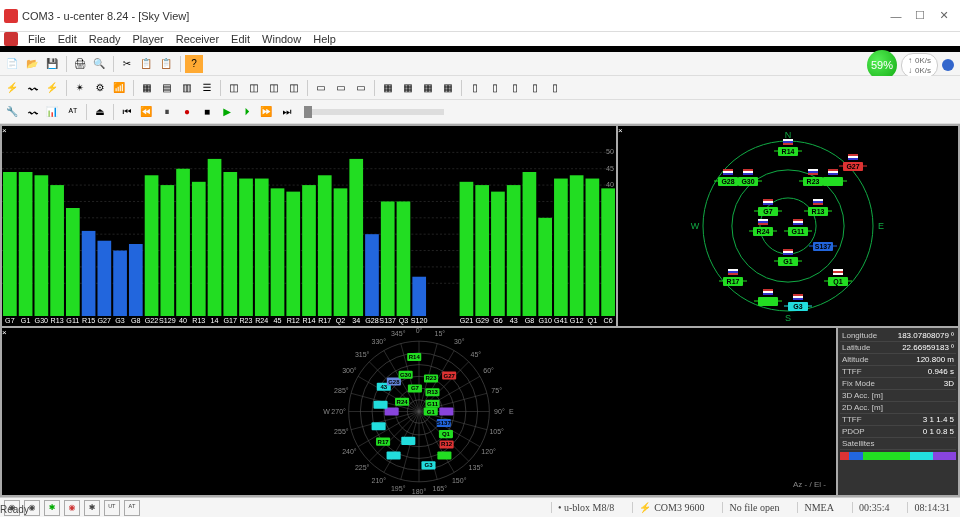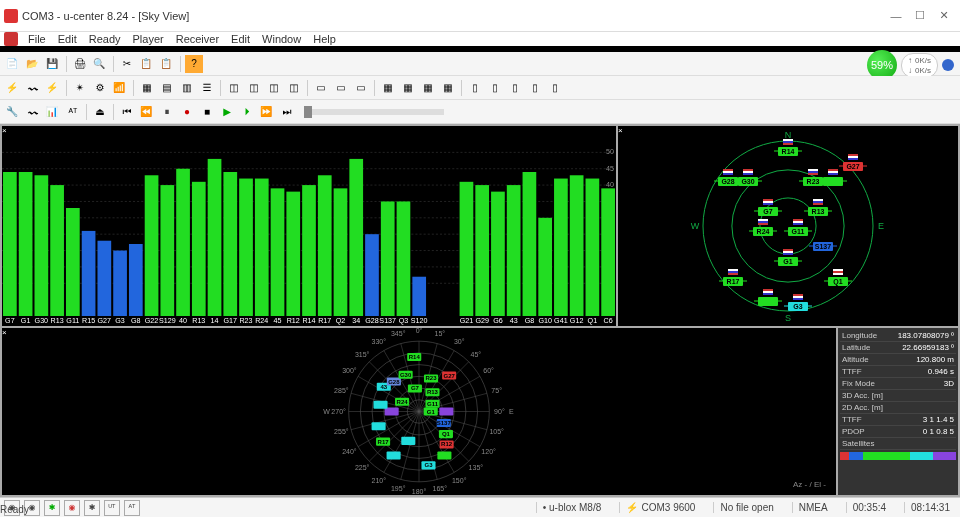--- a/index.html
+++ b/index.html
@@ -48,21 +48,21 @@
 .polar-sat { font-size: 6px; font-weight: bold; }
 
 .info-row { display: flex; justify-content: space-between; padding: 1px 2px; border-bottom: 1px solid #444; }
 .info-row .v { color: #fff; }
 .info-v-3d { color: #0f0; }
 
 .statusbar { height: 20px; background: #f5f5f5; display: flex; align-items: center; padding: 0 4px; border-top: 1px solid #ccc; font-size: 10px; color: #444; }
 .sb-left { display: flex; gap: 4px; align-items: center; }
 .sb-btn { width: 16px; height: 16px; border: 1px solid #aaa; display: flex; align-items: center; justify-content: center; font-size: 8px; cursor: pointer; }
 .sb-right { margin-left: auto; display: flex; gap: 12px; align-items: center; }
-.sb-cell { border-left: 1px solid #ccc; padding: 0 6px; }
+.sb-cell { border-left: 1px solid #ccc; padding: 0 6px; font-family: Liberation Serif, serif; }
 .play-btn { color: #0a0; }
 .rec-btn { color: #c00; }
 </style>
 </head>
 <body>
 
 <div class="titlebar">
   <div class="ico"></div>
   <div class="txt">COM3 - u-center 8.24 - [Sky View]</div>
   <div class="btn">—</div>

